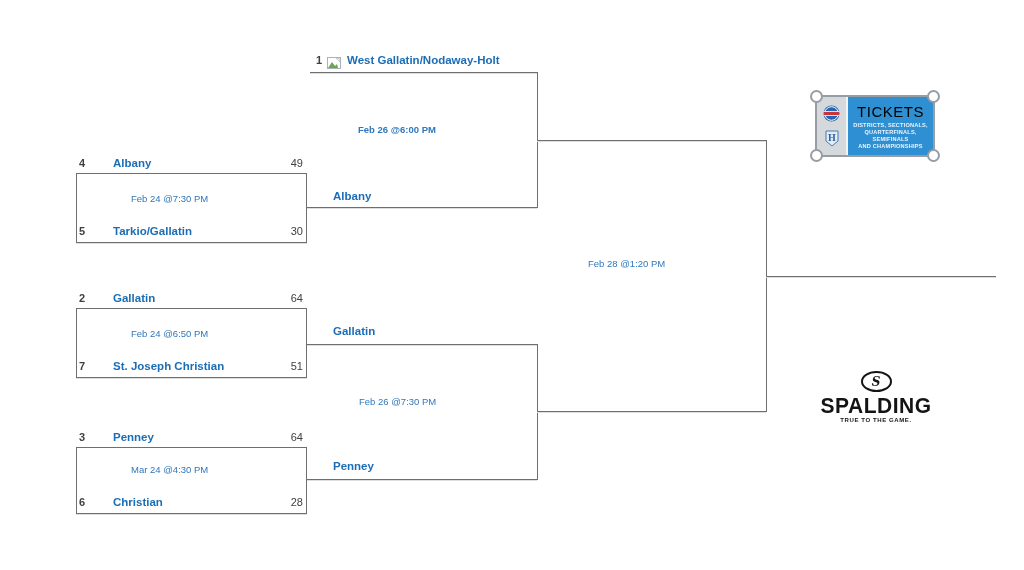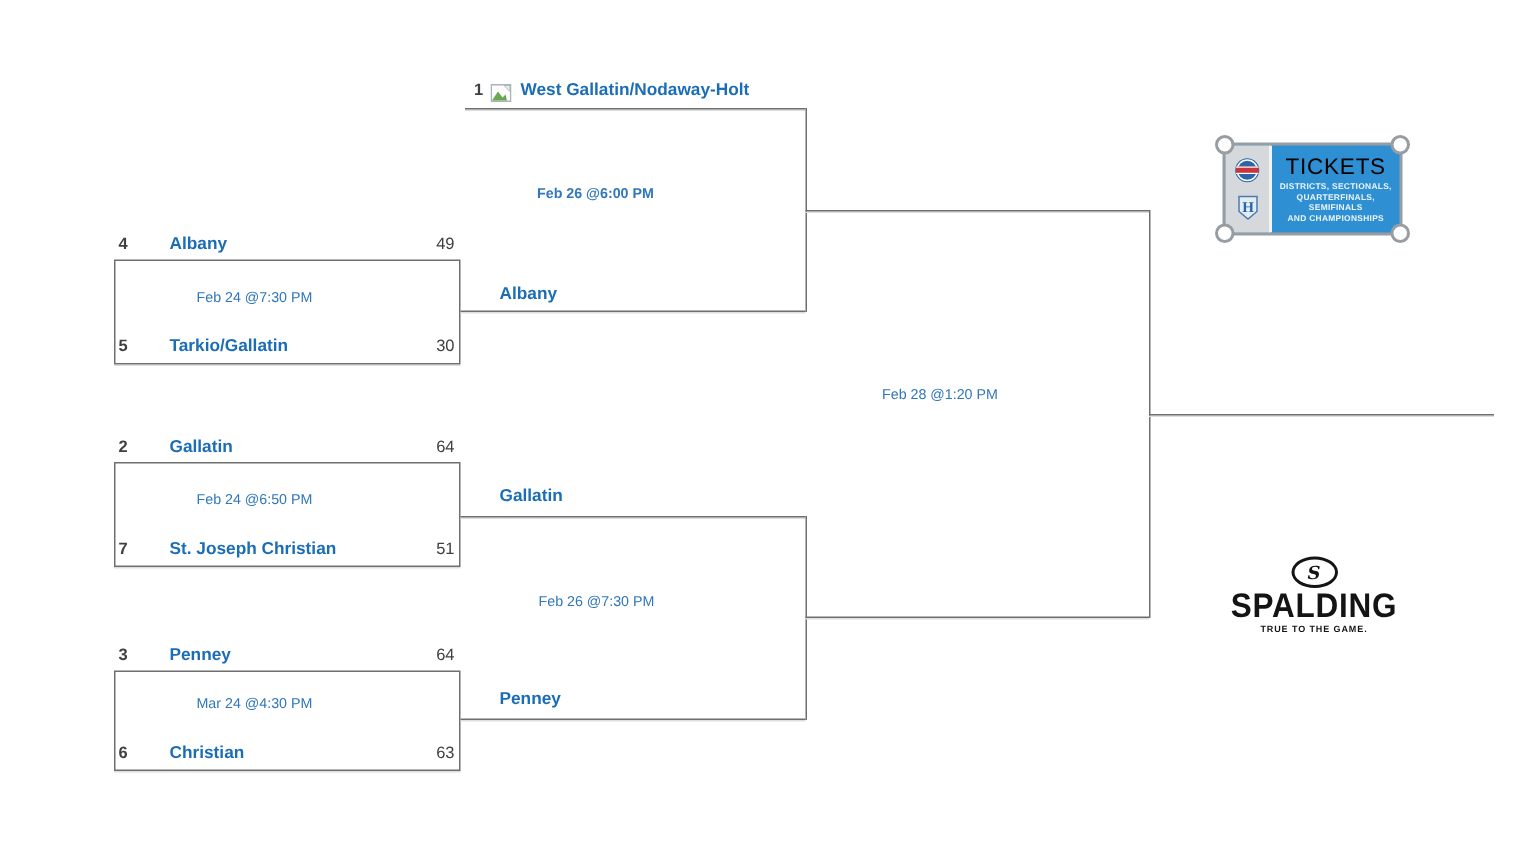--- a/index.html
+++ b/index.html
@@ -104,21 +104,21 @@
     <div class="trow t">
       <span class="seed">3</span>
       <span class="team">Penney</span>
       <span class="score">64</span>
     </div>
     <div class="box"></div>
     <div class="date">Mar 24 @4:30 PM</div>
     <div class="trow b">
       <span class="seed">6</span>
       <span class="team">Christian</span>
-      <span class="score">63</span>
+      <span class="score">28</span>
     </div>
   </div>
 
   <div class="hl" style="left:307px;top:207px;width:230px;"></div>
   <div class="vl" style="left:537px;top:72px;height:136px;"></div>
   <div class="hl" style="left:537px;top:140px;width:229px;"></div>
   <span class="abs date" style="left:358px;top:124px;font-weight:bold;">Feb 26 @6:00 PM</span>
   <span class="abs advancer" style="left:333px;top:190px;">Albany</span>
 
   <span class="abs advancer" style="left:333px;top:325px;">Gallatin</span>

